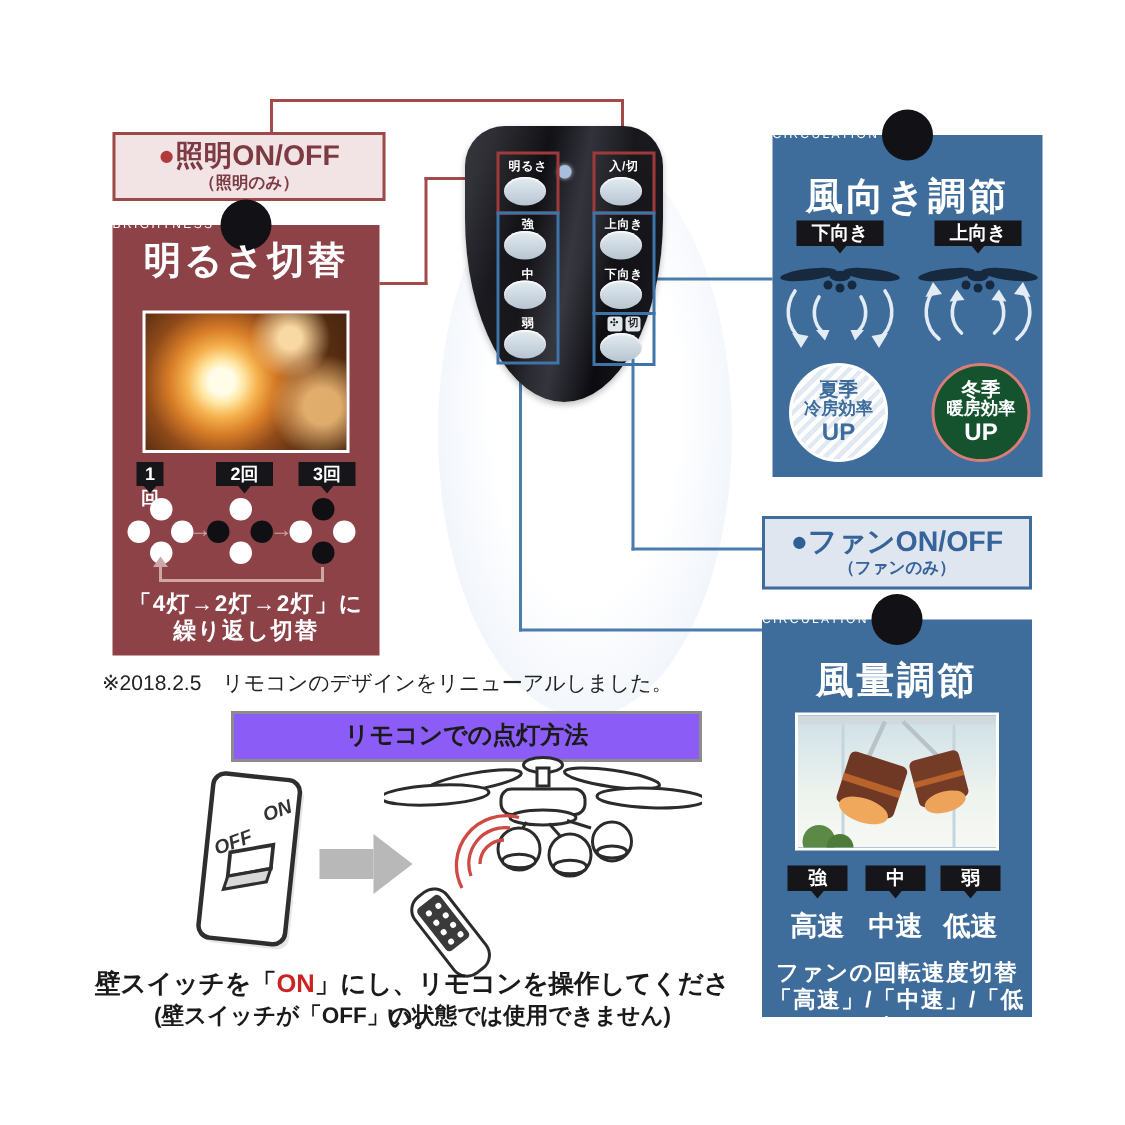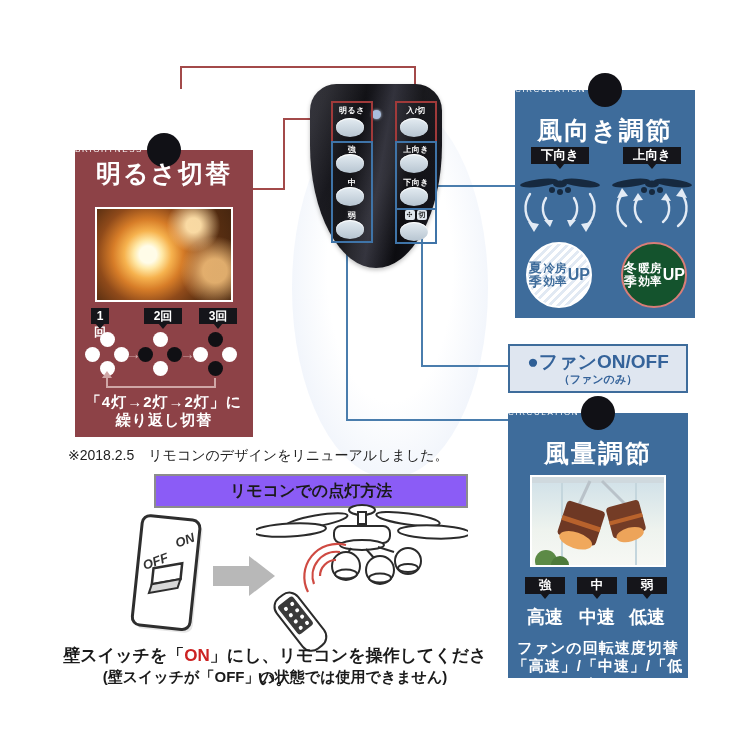--- a/index.html
+++ b/index.html
@@ -65,21 +65,21 @@
   .btn-outline{position:absolute;width:38px}
   .outline-red{border:2px solid #a03a3a}
   .outline-blue{border:2px solid #3f74a8}
   .rbtn{position:absolute;left:3px;width:28px;height:19px;border-radius:50%;
     background:linear-gradient(180deg,#e4ecf2,#b7c5d1);box-shadow:inset 0 1px 1px #fff}
   .rlabel{position:absolute;width:100%;text-align:center;color:#fff;font-size:8px;font-weight:700;letter-spacing:.5px}
   .chip{display:inline-block;width:10px;height:10px;line-height:10px;background:#dfe6ec;border-radius:2px;
     color:#1c1c1c;font-size:7px;font-weight:700;text-align:center}
 
   
-  .badge{position:absolute;width:62px;height:62px;border-radius:50%;display:flex;flex-direction:row;
+  .badge{position:absolute;width:62px;height:62px;border-radius:50%;display:flex;flex-direction:column;
     align-items:center;justify-content:center;line-height:1.1;font-weight:800;text-align:center}
   .badge-striped{background:repeating-linear-gradient(135deg,#ffffff 0 3px,#e1e9f3 3px 6px);
     border:2px solid #fff;color:#3e6c9b}
   .badge-red{background:#14532d;border:2px solid #d87d78;color:#fff}
   .badge .b1{font-size:13px}.badge .b2{font-size:11.5px}.badge .b3{font-size:16px}
 
   
   .note{left:68px;top:447px;font-size:14px;color:#222}
   .howto-box{left:154px;top:474px;width:310px;height:30px;border:2px solid #8c8c8c;background:#8b5cf6;
     text-align:center;line-height:30px;font-size:16px;font-weight:800;color:#1a1a1a}
@@ -139,20 +139,24 @@
 
     <div class="abs btn-outline outline-blue" style="left:85px;top:124px;height:32px">
       <span class="rlabel" style="top:0">
         <span class="chip">✣</span>
         <span class="chip">切</span>
       </span>
       <span class="rbtn" style="top:12px"></span>
     </div>
   </div>
 
+  <div class="abs callout callout-red">
+    <div class="t1"><span class="bullet-red">●</span><span>照明ON/OFF</span></div>
+    <div class="t2">（照明のみ）</div>
+  </div>
 
   <div class="abs panel-red">
     <div class="abs tag-circle" style="left:72px;top:-17px"></div>
     <div class="abs tag-text" style="top:-5px">BRIGHTNESS</div>
     <div class="abs panel-title" style="top:7px">明るさ切替</div>
     <div class="abs photo photo-lamp"></div>
 
     <div class="abs tab" style="left:16px;top:158px;width:18px;height:16px;font-size:12px;line-height:16px">1回</div>
     <div class="abs tab" style="left:69px;top:158px;width:38px;height:16px;font-size:12px;line-height:16px">2回</div>
     <div class="abs tab" style="left:124px;top:158px;width:38px;height:16px;font-size:12px;line-height:16px">3回</div>

